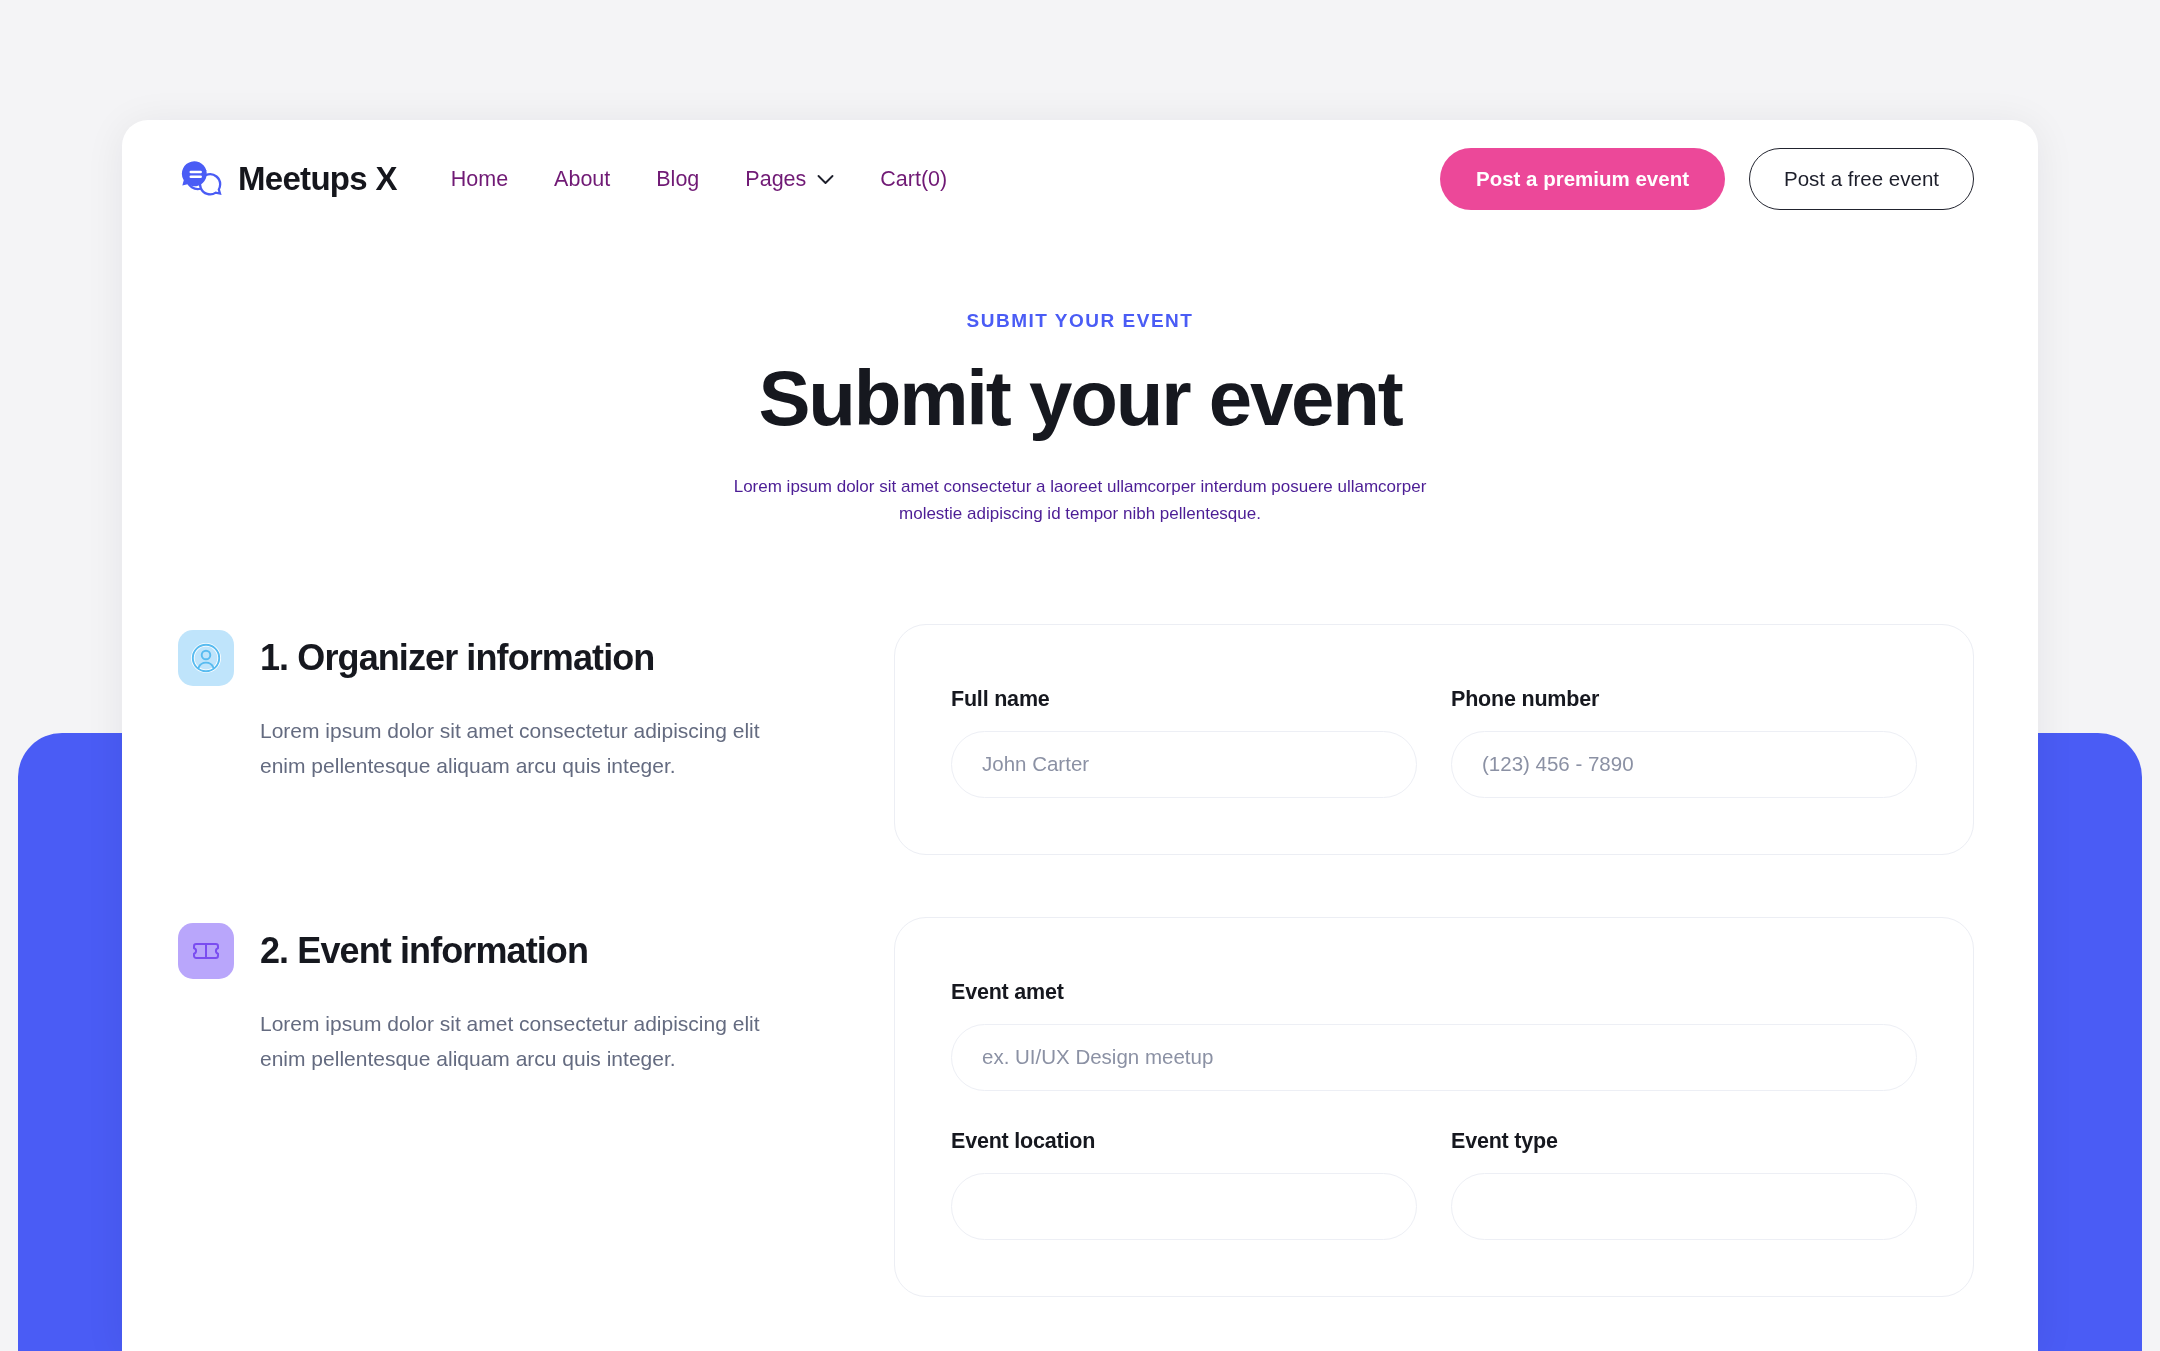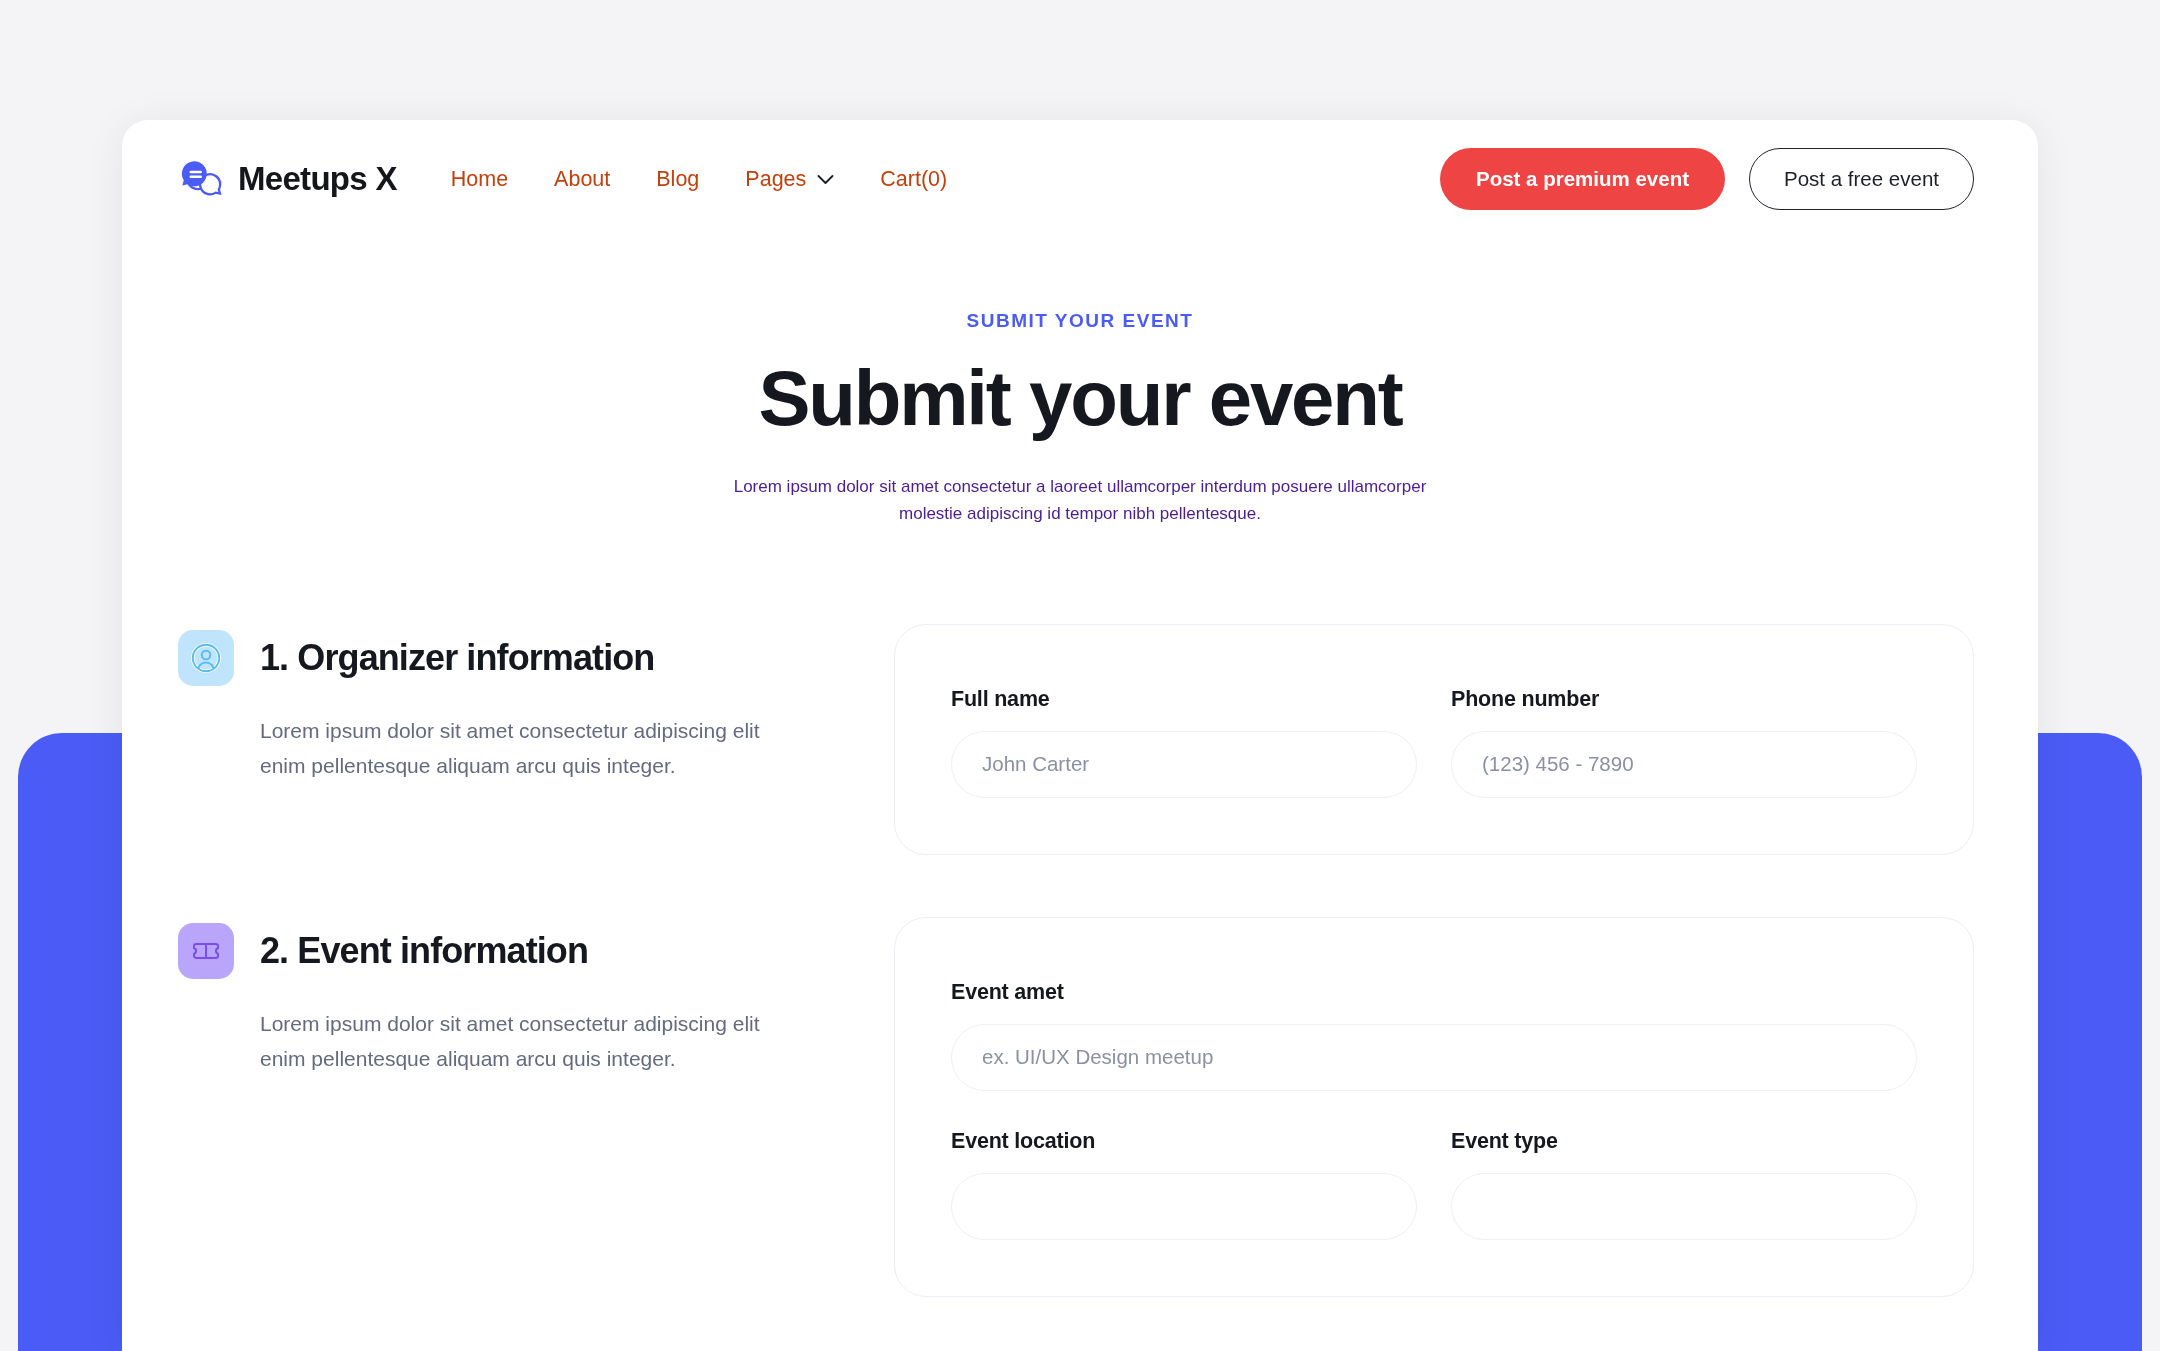--- a/index.html
+++ b/index.html
@@ -68,21 +68,21 @@
     white-space: nowrap;
   }
 
   .nav {
     display: flex;
     align-items: center;
     gap: 46px;
   }
   .nav-item {
     font-size: 21.5px;
-    color: #c2410c;
+    color: #701a75;
     white-space: nowrap;
     cursor: pointer;
     display: flex;
     align-items: center;
     gap: 11px;
   }
   .chevron { width: 17px; height: 11px; display: block; }
 
   .header-actions {
     margin-left: auto;
@@ -93,21 +93,21 @@
   .btn {
     border-radius: 999px;
     font-size: 20.5px;
     white-space: nowrap;
     cursor: pointer;
     display: inline-flex;
     align-items: center;
     justify-content: center;
   }
   .btn-primary {
-    background: #ef4444;
+    background: #ec4899;
     color: #ffffff;
     font-weight: bold;
     padding: 0 36px;
     height: 62px;
     border: none;
   }
   .btn-outline {
     background: #ffffff;
     color: #1d1f2b;
     padding: 0 34px;

